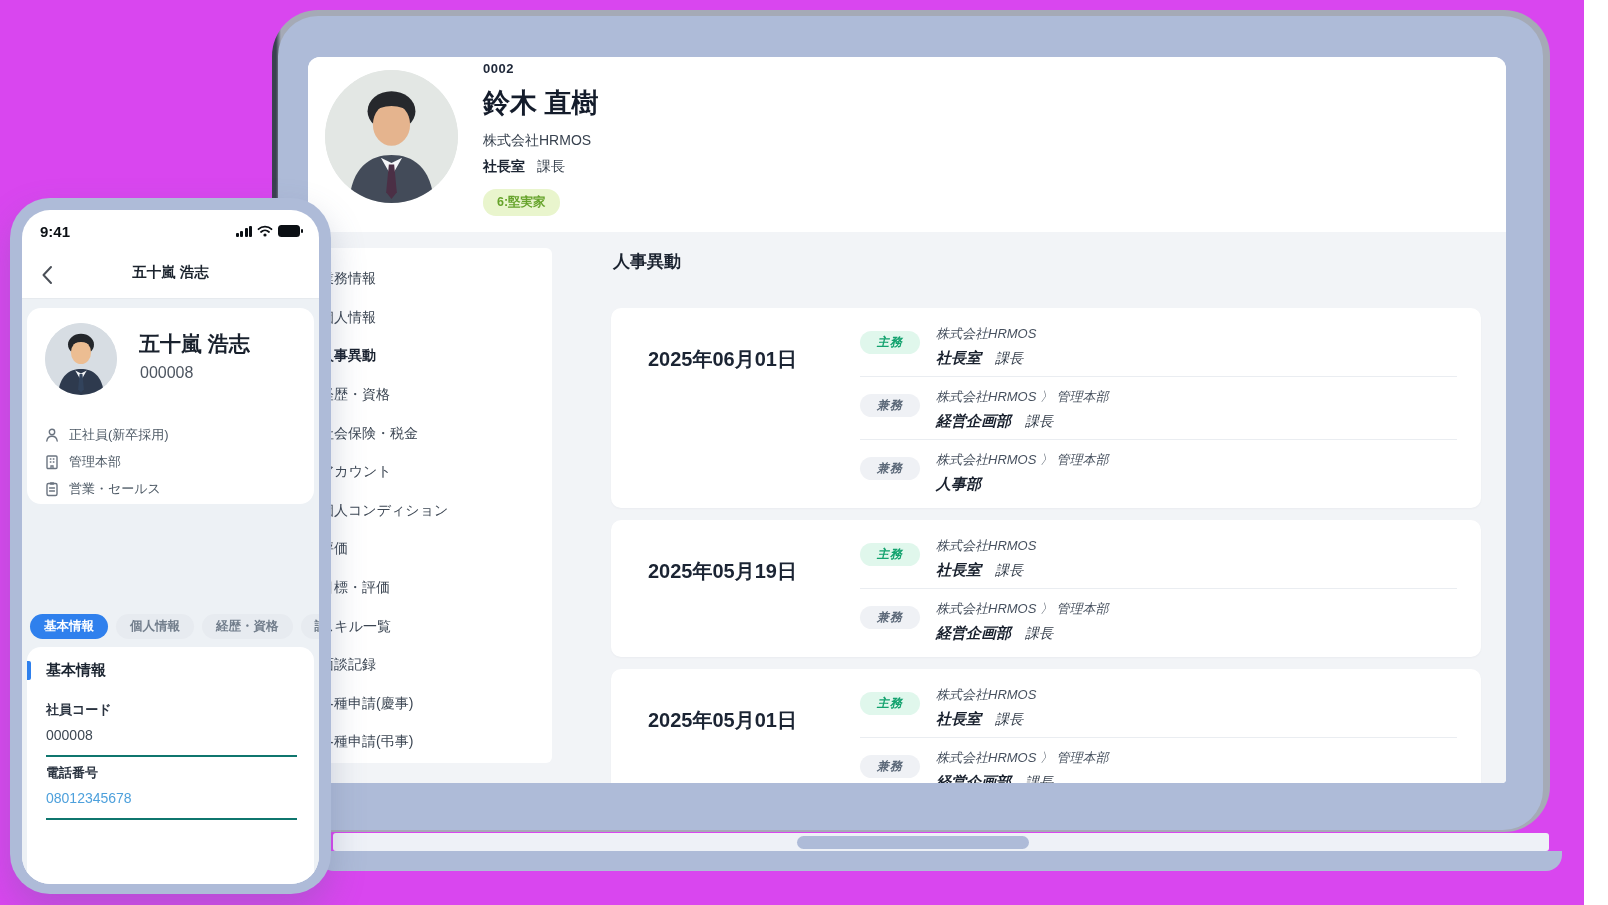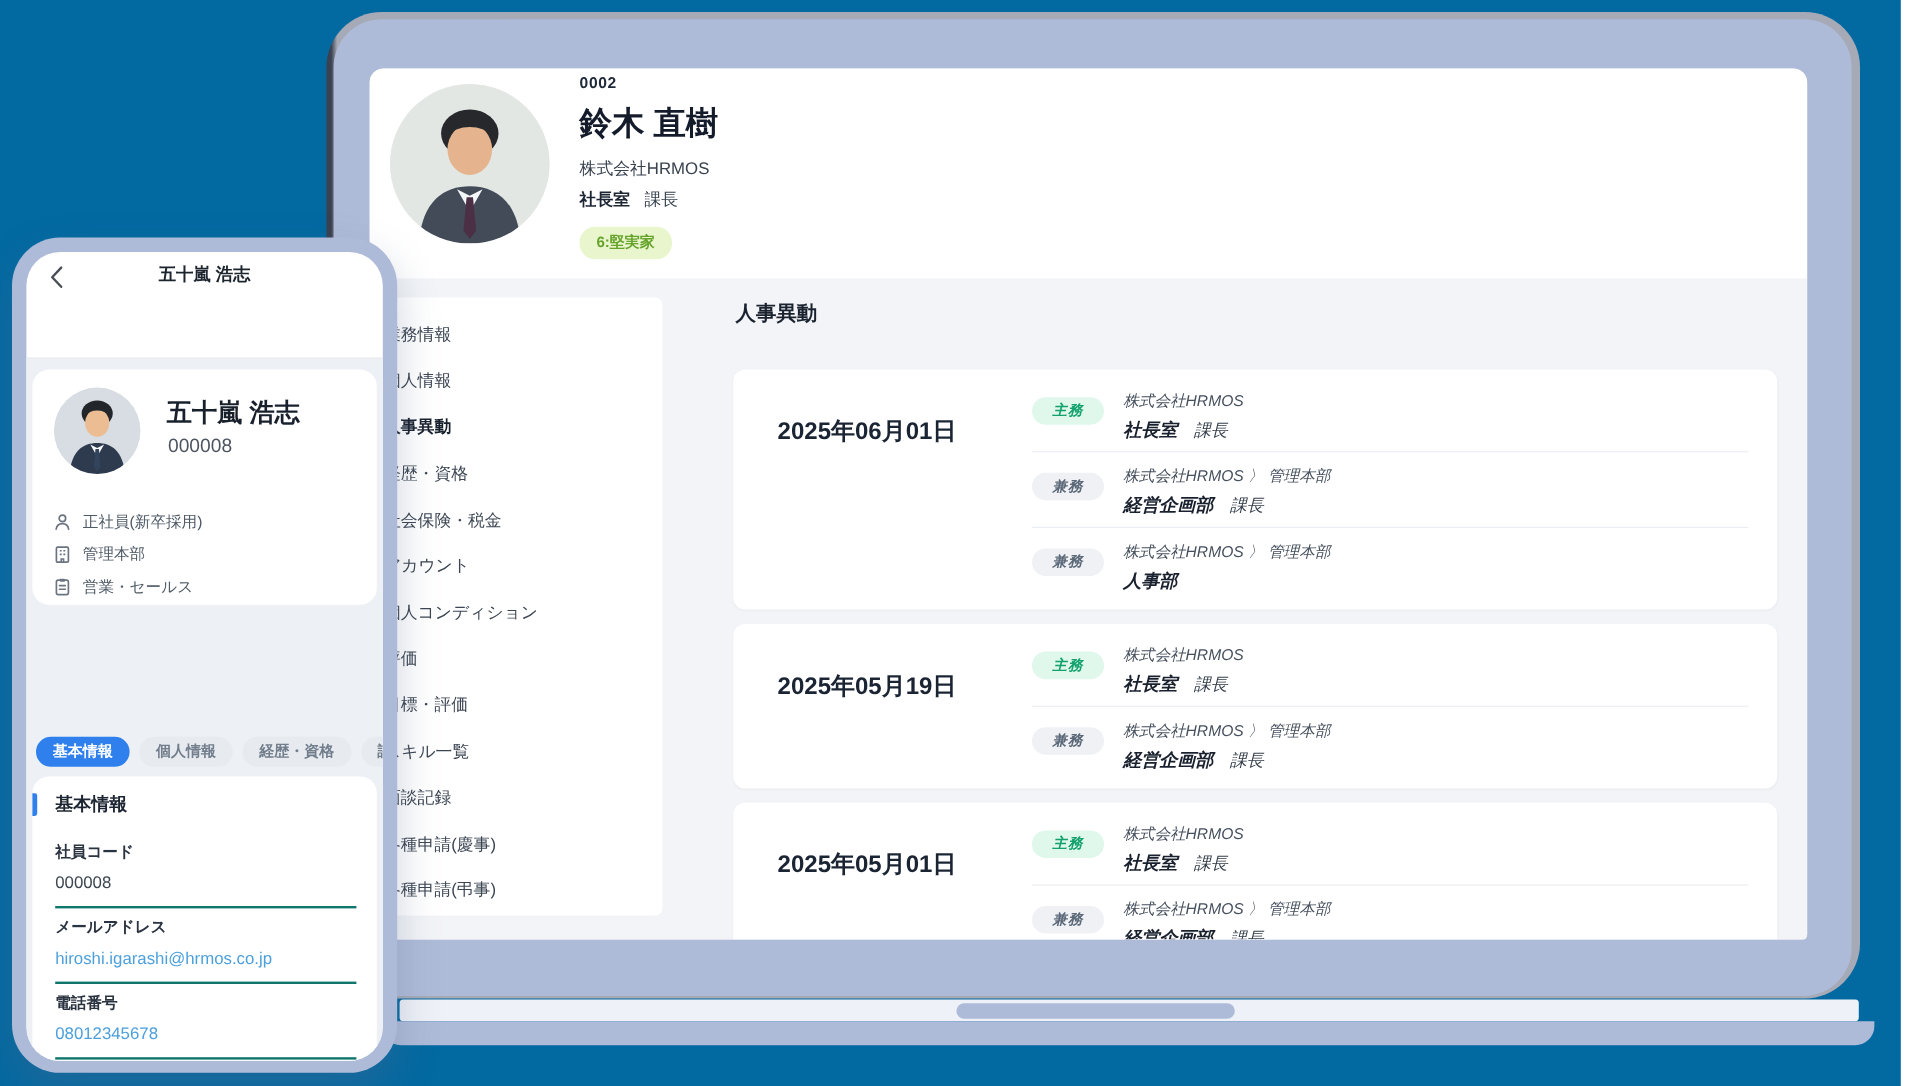--- a/index.html
+++ b/index.html
@@ -1,17 +1,17 @@
 <!DOCTYPE html>
 <html><head>
 <meta charset="utf-8">
 <style>
   html,body{margin:0;padding:0;background:#ffffff;}
   *{box-sizing:border-box;}
-  .stage{position:relative;width:1584px;height:905px;overflow:hidden;background:#0369a1;
+  .stage{position:relative;width:1584px;height:905px;overflow:hidden;background:#d946ef;
          font-family:"Liberation Sans","DejaVu Sans",sans-serif;color:#1b2430;}
 
   
   .laptop-shell{position:absolute;left:272px;top:10px;width:1278px;height:822px;
     background:linear-gradient(90deg,#3a4150 0px,#3a4150 4px,#a5aab6 9px,#a5aab6 100%);
     border-radius:46px;}
   .laptop-bezel{position:absolute;left:278px;top:16px;width:1265px;height:814px;
     background:#aebbd8;border-radius:40px;}
   .laptop-screen{position:absolute;left:308px;top:57px;width:1198px;height:726px;
     background:#ffffff;border-radius:12px 12px 4px 4px;overflow:hidden;}
@@ -261,20 +261,40 @@
     </div>
   </div>
 
   <div class="laptop-deck"></div>
   <div class="laptop-notch"></div>
   <div class="laptop-front"></div>
 
   <div class="phone-shell"></div>
   <div class="phone-screen">
 
+    <div class="p-status">
+      <div class="p-time">9:41</div>
+      <div class="p-staticons">
+        <div class="sig">
+            <i></i>
+            <i></i>
+            <i></i>
+            <i></i>
+          </div>
+        <svg width="16" height="12" viewBox="0 0 16 12">
+          <path d="M1.5 4.2 C5 .8 11 .8 14.5 4.2" stroke="#0b0f14" stroke-width="1.8" fill="none" stroke-linecap="round"></path>
+          <path d="M4 7 C6.3 4.9 9.7 4.9 12 7" stroke="#0b0f14" stroke-width="1.8" fill="none" stroke-linecap="round"></path>
+          <circle cx="8" cy="10" r="1.6" fill="#0b0f14"></circle>
+        </svg>
+        <div class="batt">
+            <div class="body"></div>
+            <div class="cap"></div>
+          </div>
+      </div>
+    </div>
 
     <div class="p-nav">
       <div class="p-back">
         <svg width="12" height="20" viewBox="0 0 12 20">
           <polyline points="10,2 2.5,10 10,18" stroke="#4a4f57" stroke-width="2" fill="none" stroke-linecap="round" stroke-linejoin="round"></polyline>
         </svg>
       </div>
       <div class="p-title">五十嵐 浩志</div>
     </div>
 
@@ -340,24 +360,20 @@
         <div class="p-info-head">
           <div class="p-info-bar"></div>
           <div class="p-info-title">基本情報</div>
         </div>
         <div id="field-list">
             <div class="p-field">
     <div class="lbl">社員コード</div>
     <div class="val text">000008</div>
   </div>
             <div class="p-field">
-    <div class="lbl">メールアドレス</div>
-    <div class="val link">hiroshi.igarashi@hrmos.co.jp</div>
-  </div>
-            <div class="p-field">
     <div class="lbl">電話番号</div>
     <div class="val link">08012345678</div>
   </div>
             <div class="p-field">
     
     
   </div>
           </div>
       </div>
 

